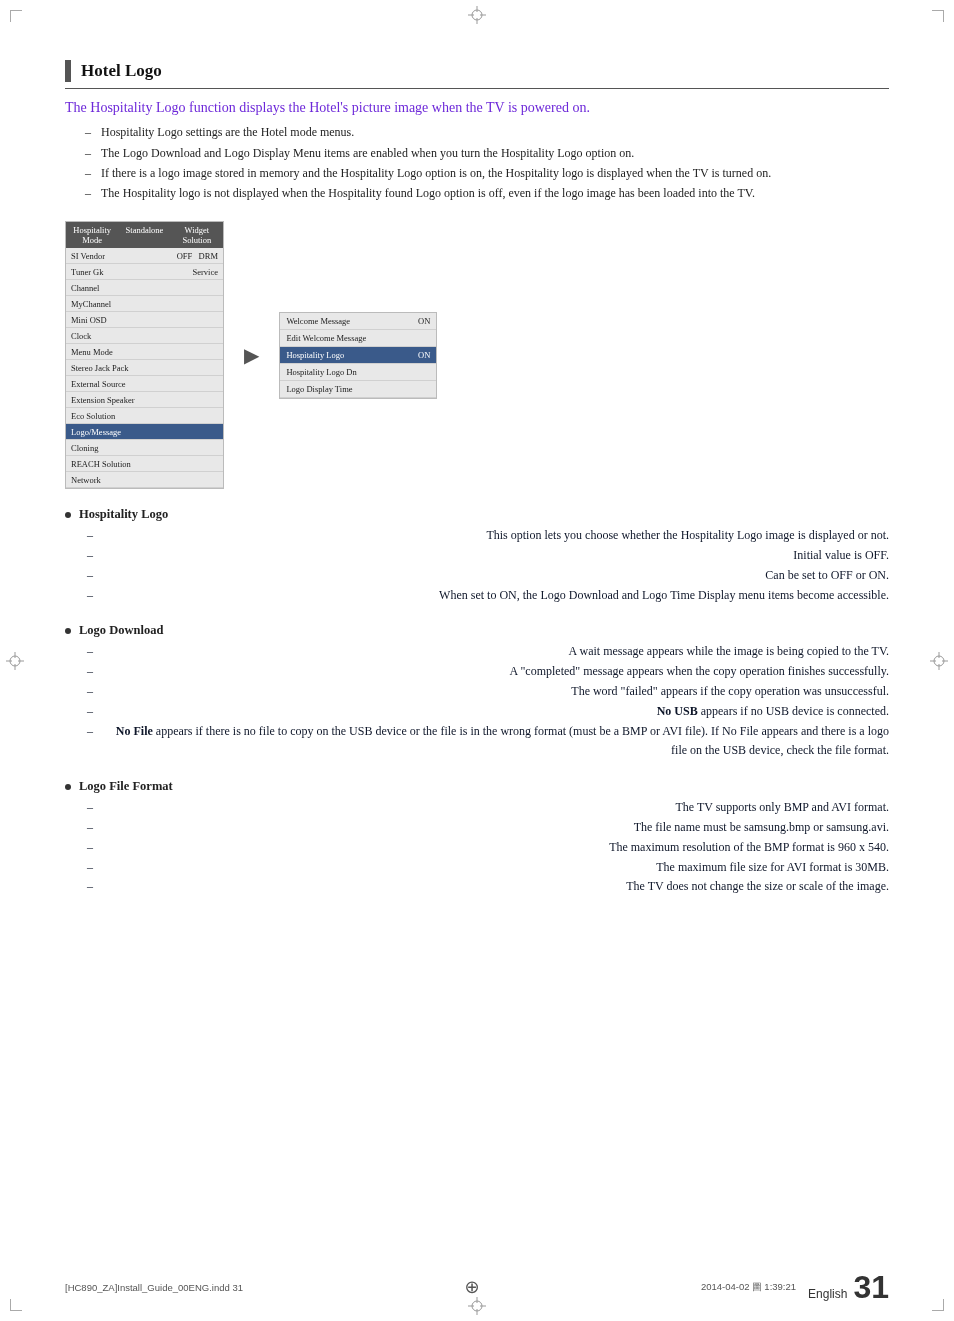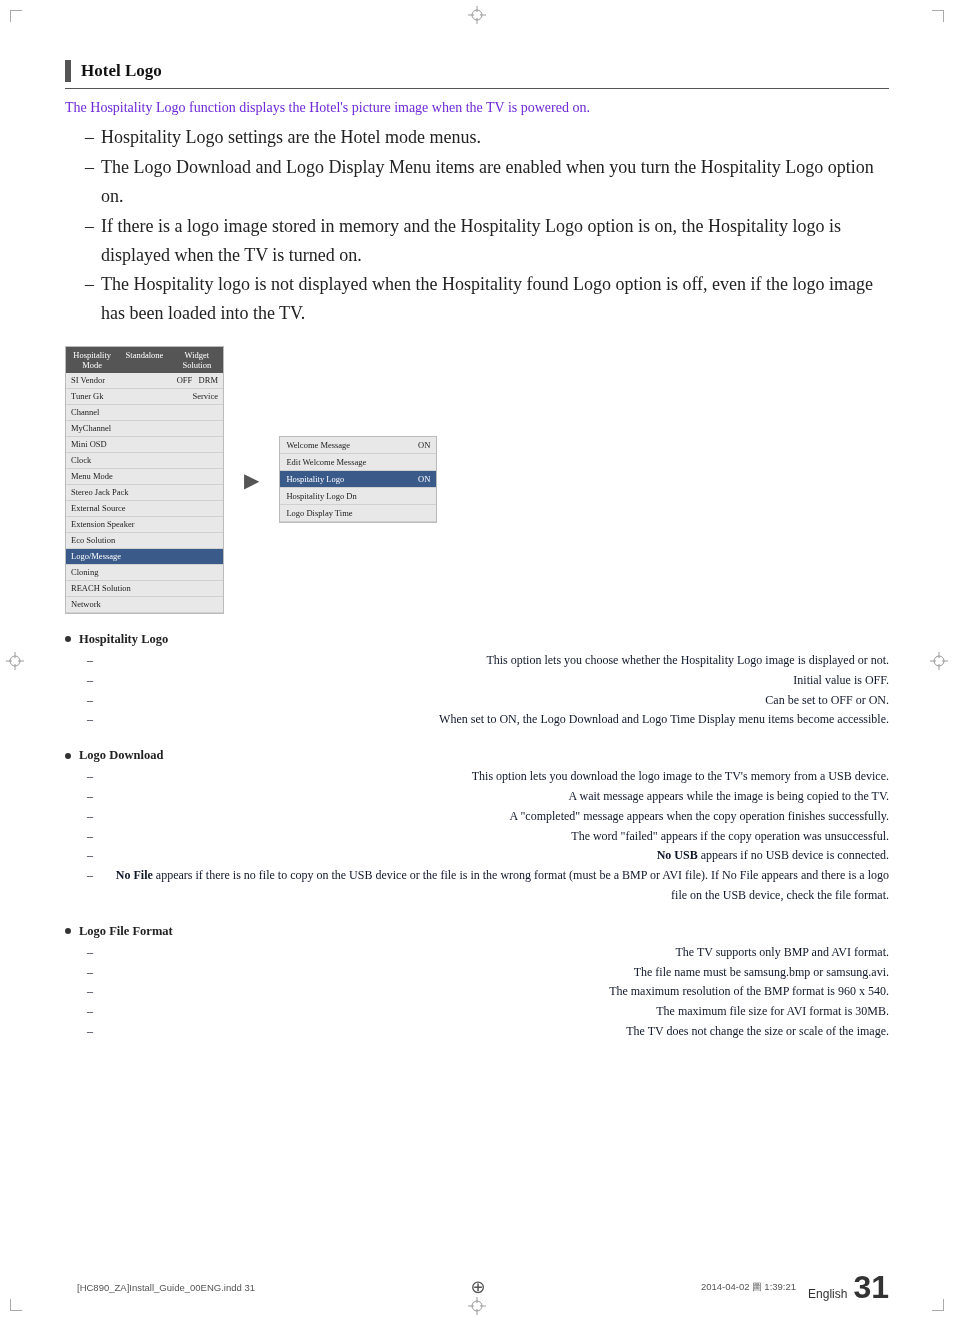--- a/index.html
+++ b/index.html
@@ -139,21 +139,21 @@
       color: #6d28d9;
     }
 
     
     .dash-list {
       list-style: none;
       padding-left: 20px;
       margin-bottom: 14px;
     }
     .dash-list li {
-      font-size: 18px;
+      font-size: 12px;
       line-height: 1.6;
       color: #222;
       padding-left: 16px;
       position: relative;
       margin-bottom: 1px;
     }
     .dash-list li::before {
       content: '–';
       position: absolute;
       left: 0;
@@ -265,21 +265,21 @@
       left: 0;
     }
     .sub-dash-list li .bold {
       font-weight: bold;
     }
 
     
     .footer {
       position: absolute;
       bottom: 18px;
-      left: 12px;
+      left: 0;
       right: 0;
       display: flex;
       justify-content: space-between;
       align-items: center;
       padding: 0 65px;
       font-size: 10px;
       color: #555;
     }
     .footer-left {
       font-size: 9.5px;
@@ -464,21 +464,20 @@
         <li>When set to ON, the Logo Download and Logo Time Display menu items become accessible.</li>
       </ul>
     </div>
 
     <div class="bullet-section">
       <div class="bullet-title">
         <div class="bullet-dot"></div>
         <span>Logo Download</span>
       </div>
       <ul class="sub-dash-list">
-        <li>This option lets you download the logo image to the TV's memory from a USB device.</li>
         <li>A wait message appears while the image is being copied to the TV.</li>
         <li>A "completed" message appears when the copy operation finishes successfully.</li>
         <li>The word "failed" appears if the copy operation was unsuccessful.</li>
         <li><span class="bold">No USB</span> appears if no USB device is connected.</li>
         <li><span class="bold">No File</span> appears if there is no file to copy on the USB device or the file is in the wrong format (must be a BMP or AVI file). If No File appears and there is a logo file on the USB device, check the file format.</li>
       </ul>
     </div>
 
     <div class="bullet-section">
       <div class="bullet-title">

